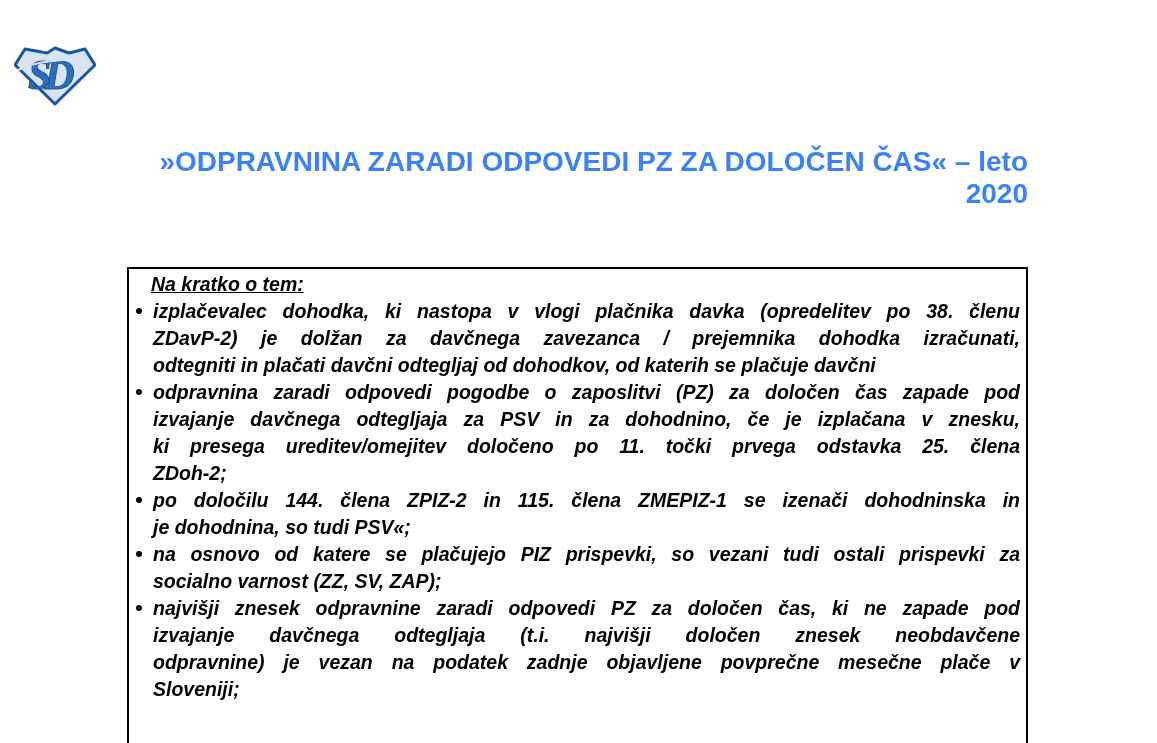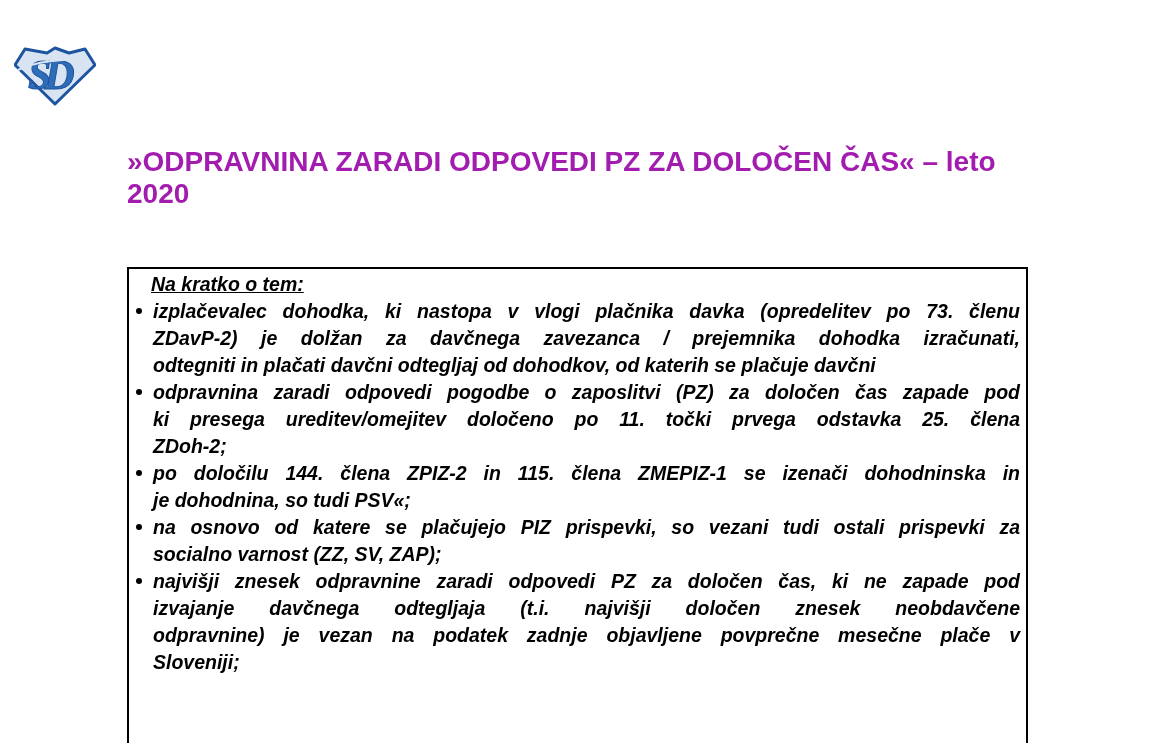--- a/index.html
+++ b/index.html
@@ -24,25 +24,25 @@
     left: 14px;
     top: 44px;
     width: 82px;
     height: 62px;
   }
   .doc-title {
     position: absolute;
     left: 127px;
     top: 146px;
     width: 901px;
-    text-align: left;
+    text-align: right;
     font-weight: bold;
     font-size: 28px;
     line-height: 32px;
-    color: #a21caf;
+    color: #3b82f6;
   }
   .summary-box {
     position: absolute;
     left: 127px;
     top: 267px;
     width: 901px;
     height: 620px; 
     box-sizing: border-box;
     border: 2px solid #000;
     padding: 2px 6px 0 7px;
@@ -97,29 +97,30 @@
     <div>»ODPRAVNINA ZARADI ODPOVEDI PZ ZA DOLOČEN ČAS« – leto</div>
     <div>2020</div>
   </div>
 
   <div class="summary-box">
     <div class="box-heading">Na kratko o tem:</div>
     <ul class="bullet-list">
         <li>
     <span class="bullet-marker"></span>
     <div class="bullet-text">
-            <div class="line">izplačevalec dohodka, ki nastopa v vlogi plačnika davka (opredelitev po 73. členu</div>
+            <div class="line">izplačevalec dohodka, ki nastopa v vlogi plačnika davka (opredelitev po 38. členu</div>
             <div class="line">ZDavP-2) je dolžan za davčnega zavezanca / prejemnika dohodka izračunati,</div>
             <div class="line">odtegniti in plačati davčni odtegljaj od dohodkov, od katerih se plačuje davčni</div>
           </div>
   </li>
         <li>
     <span class="bullet-marker"></span>
     <div class="bullet-text">
             <div class="line">odpravnina zaradi odpovedi pogodbe o zaposlitvi (PZ) za določen čas zapade pod</div>
+            <div class="line">izvajanje davčnega odtegljaja za PSV in za dohodnino, če je izplačana v znesku,</div>
             <div class="line">ki presega ureditev/omejitev določeno po 11. točki prvega odstavka 25. člena</div>
             <div class="line">ZDoh-2;</div>
           </div>
   </li>
         <li>
     <span class="bullet-marker"></span>
     <div class="bullet-text">
             <div class="line">po določilu 144. člena ZPIZ-2 in 115. člena ZMEPIZ-1 se izenači dohodninska in</div>
             <div class="line">je dohodnina, so tudi PSV«;</div>
           </div>

